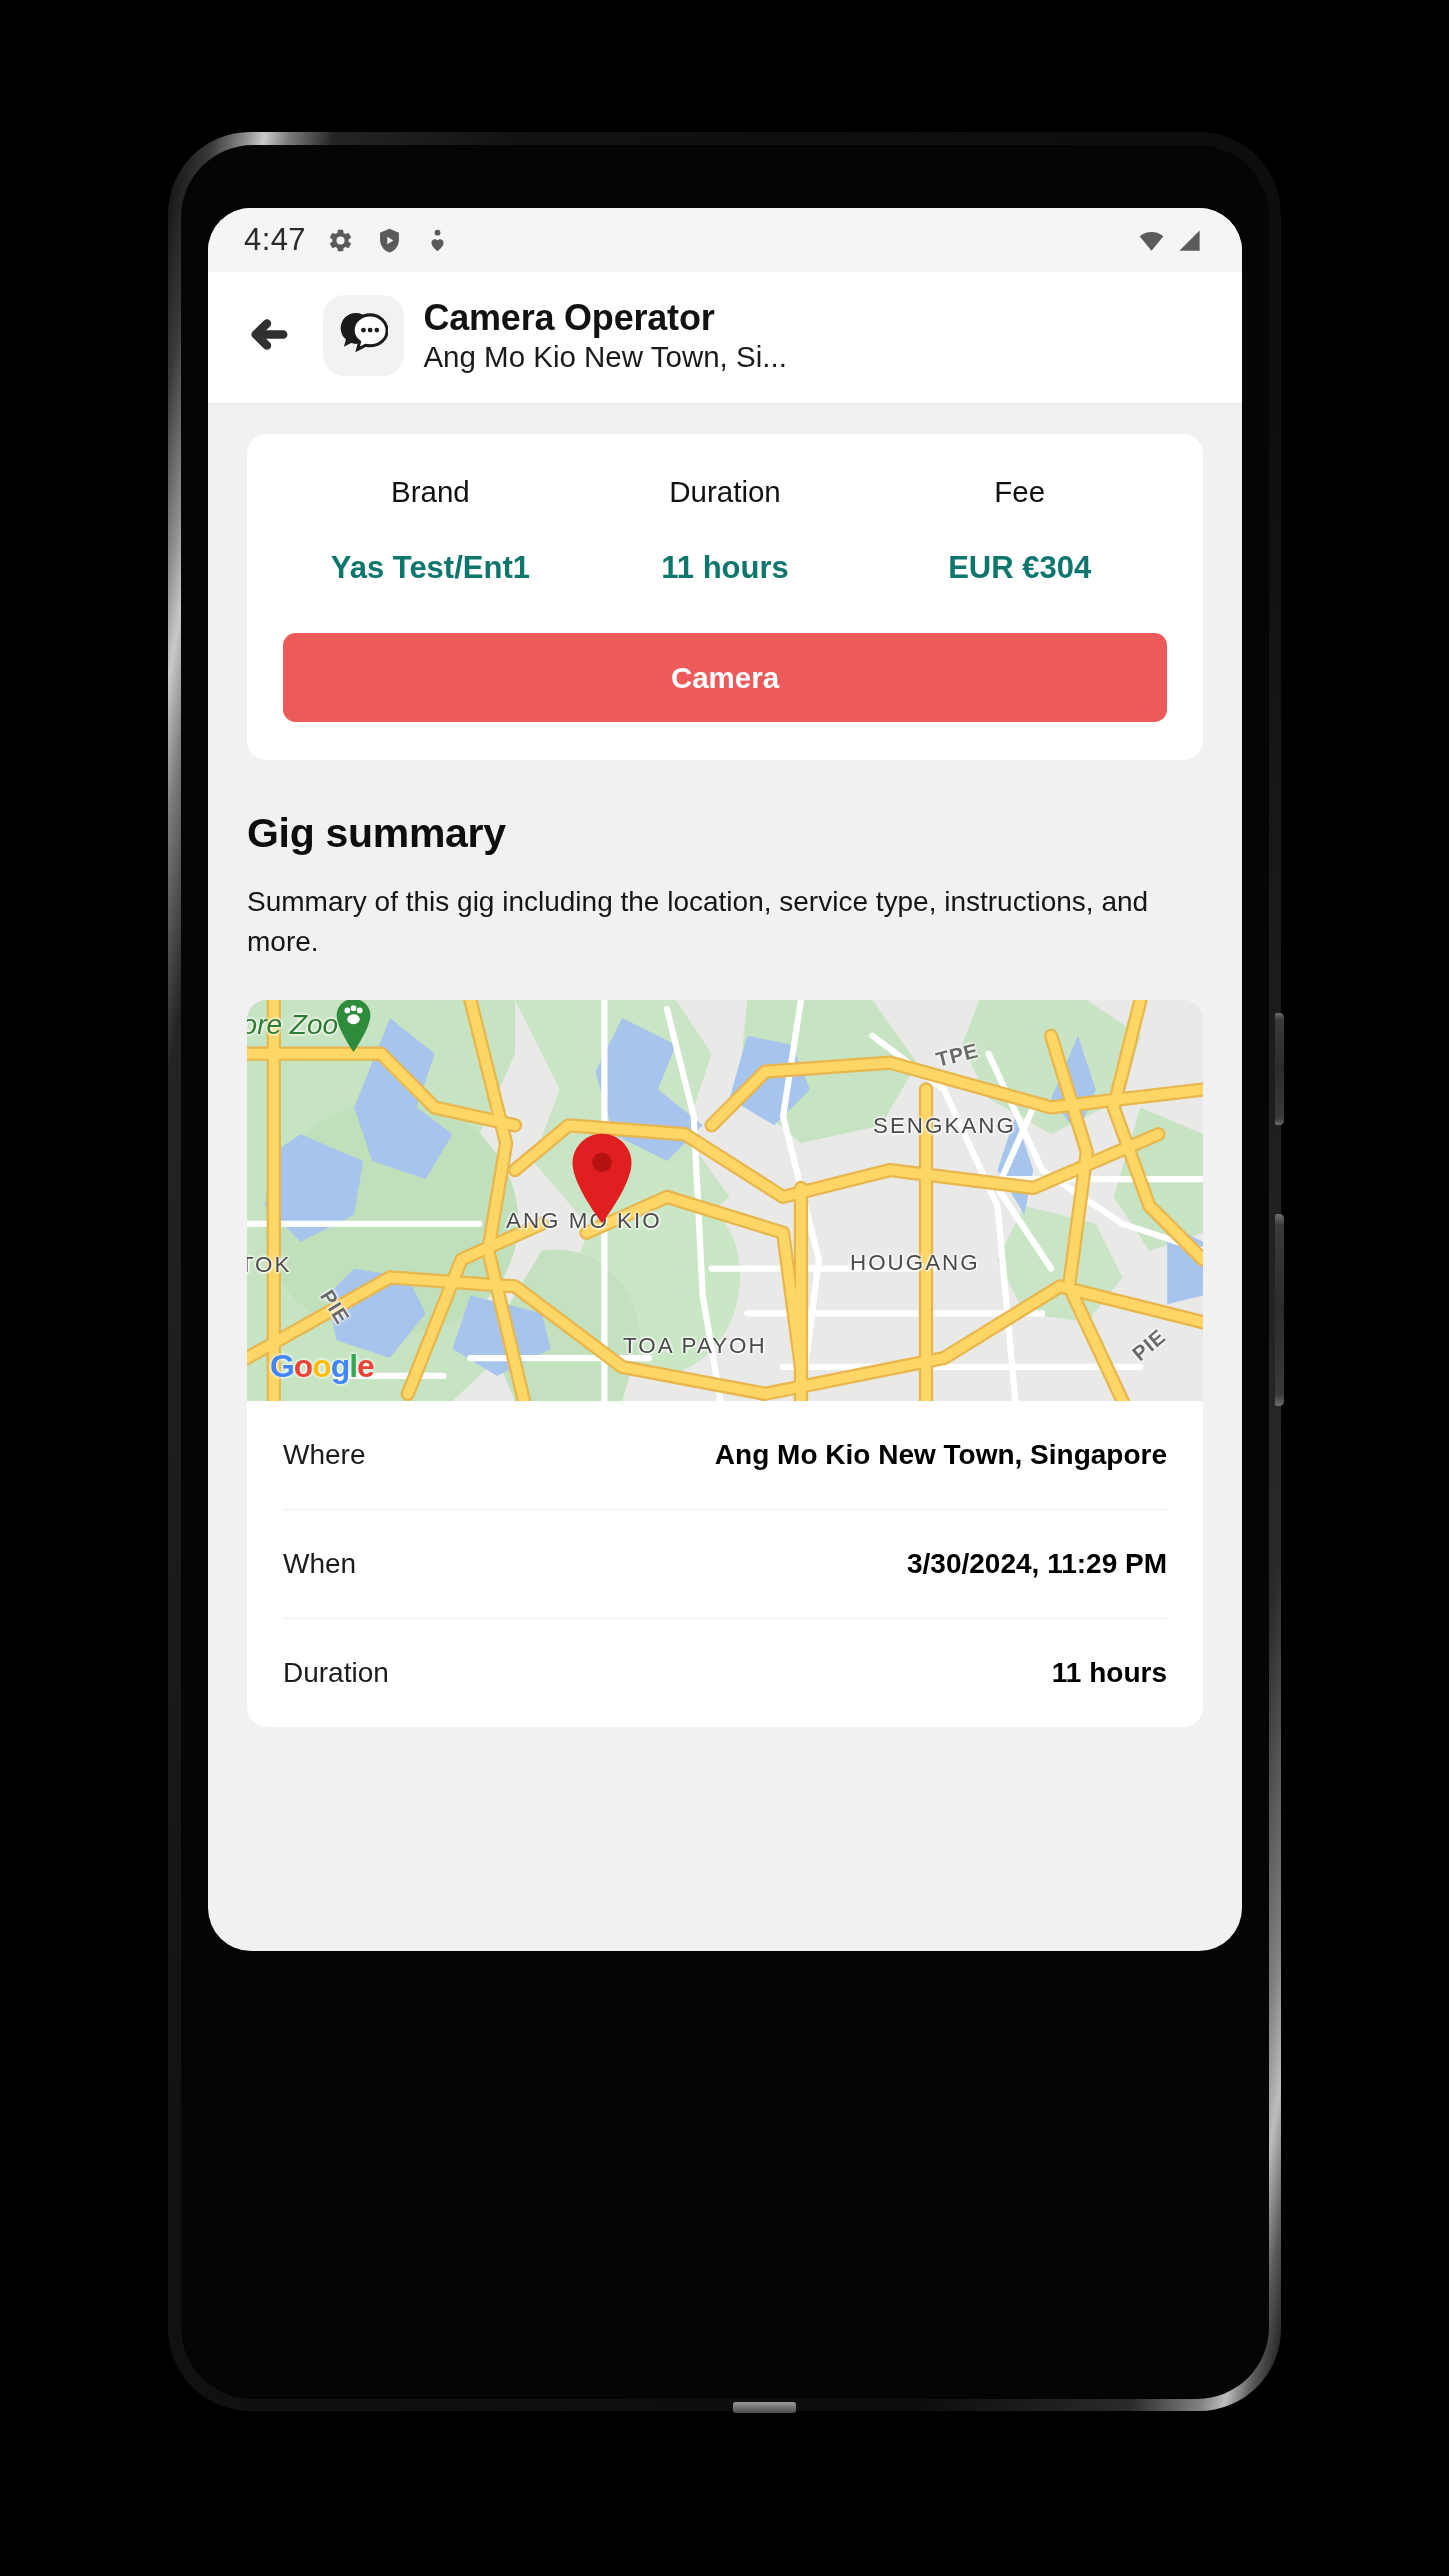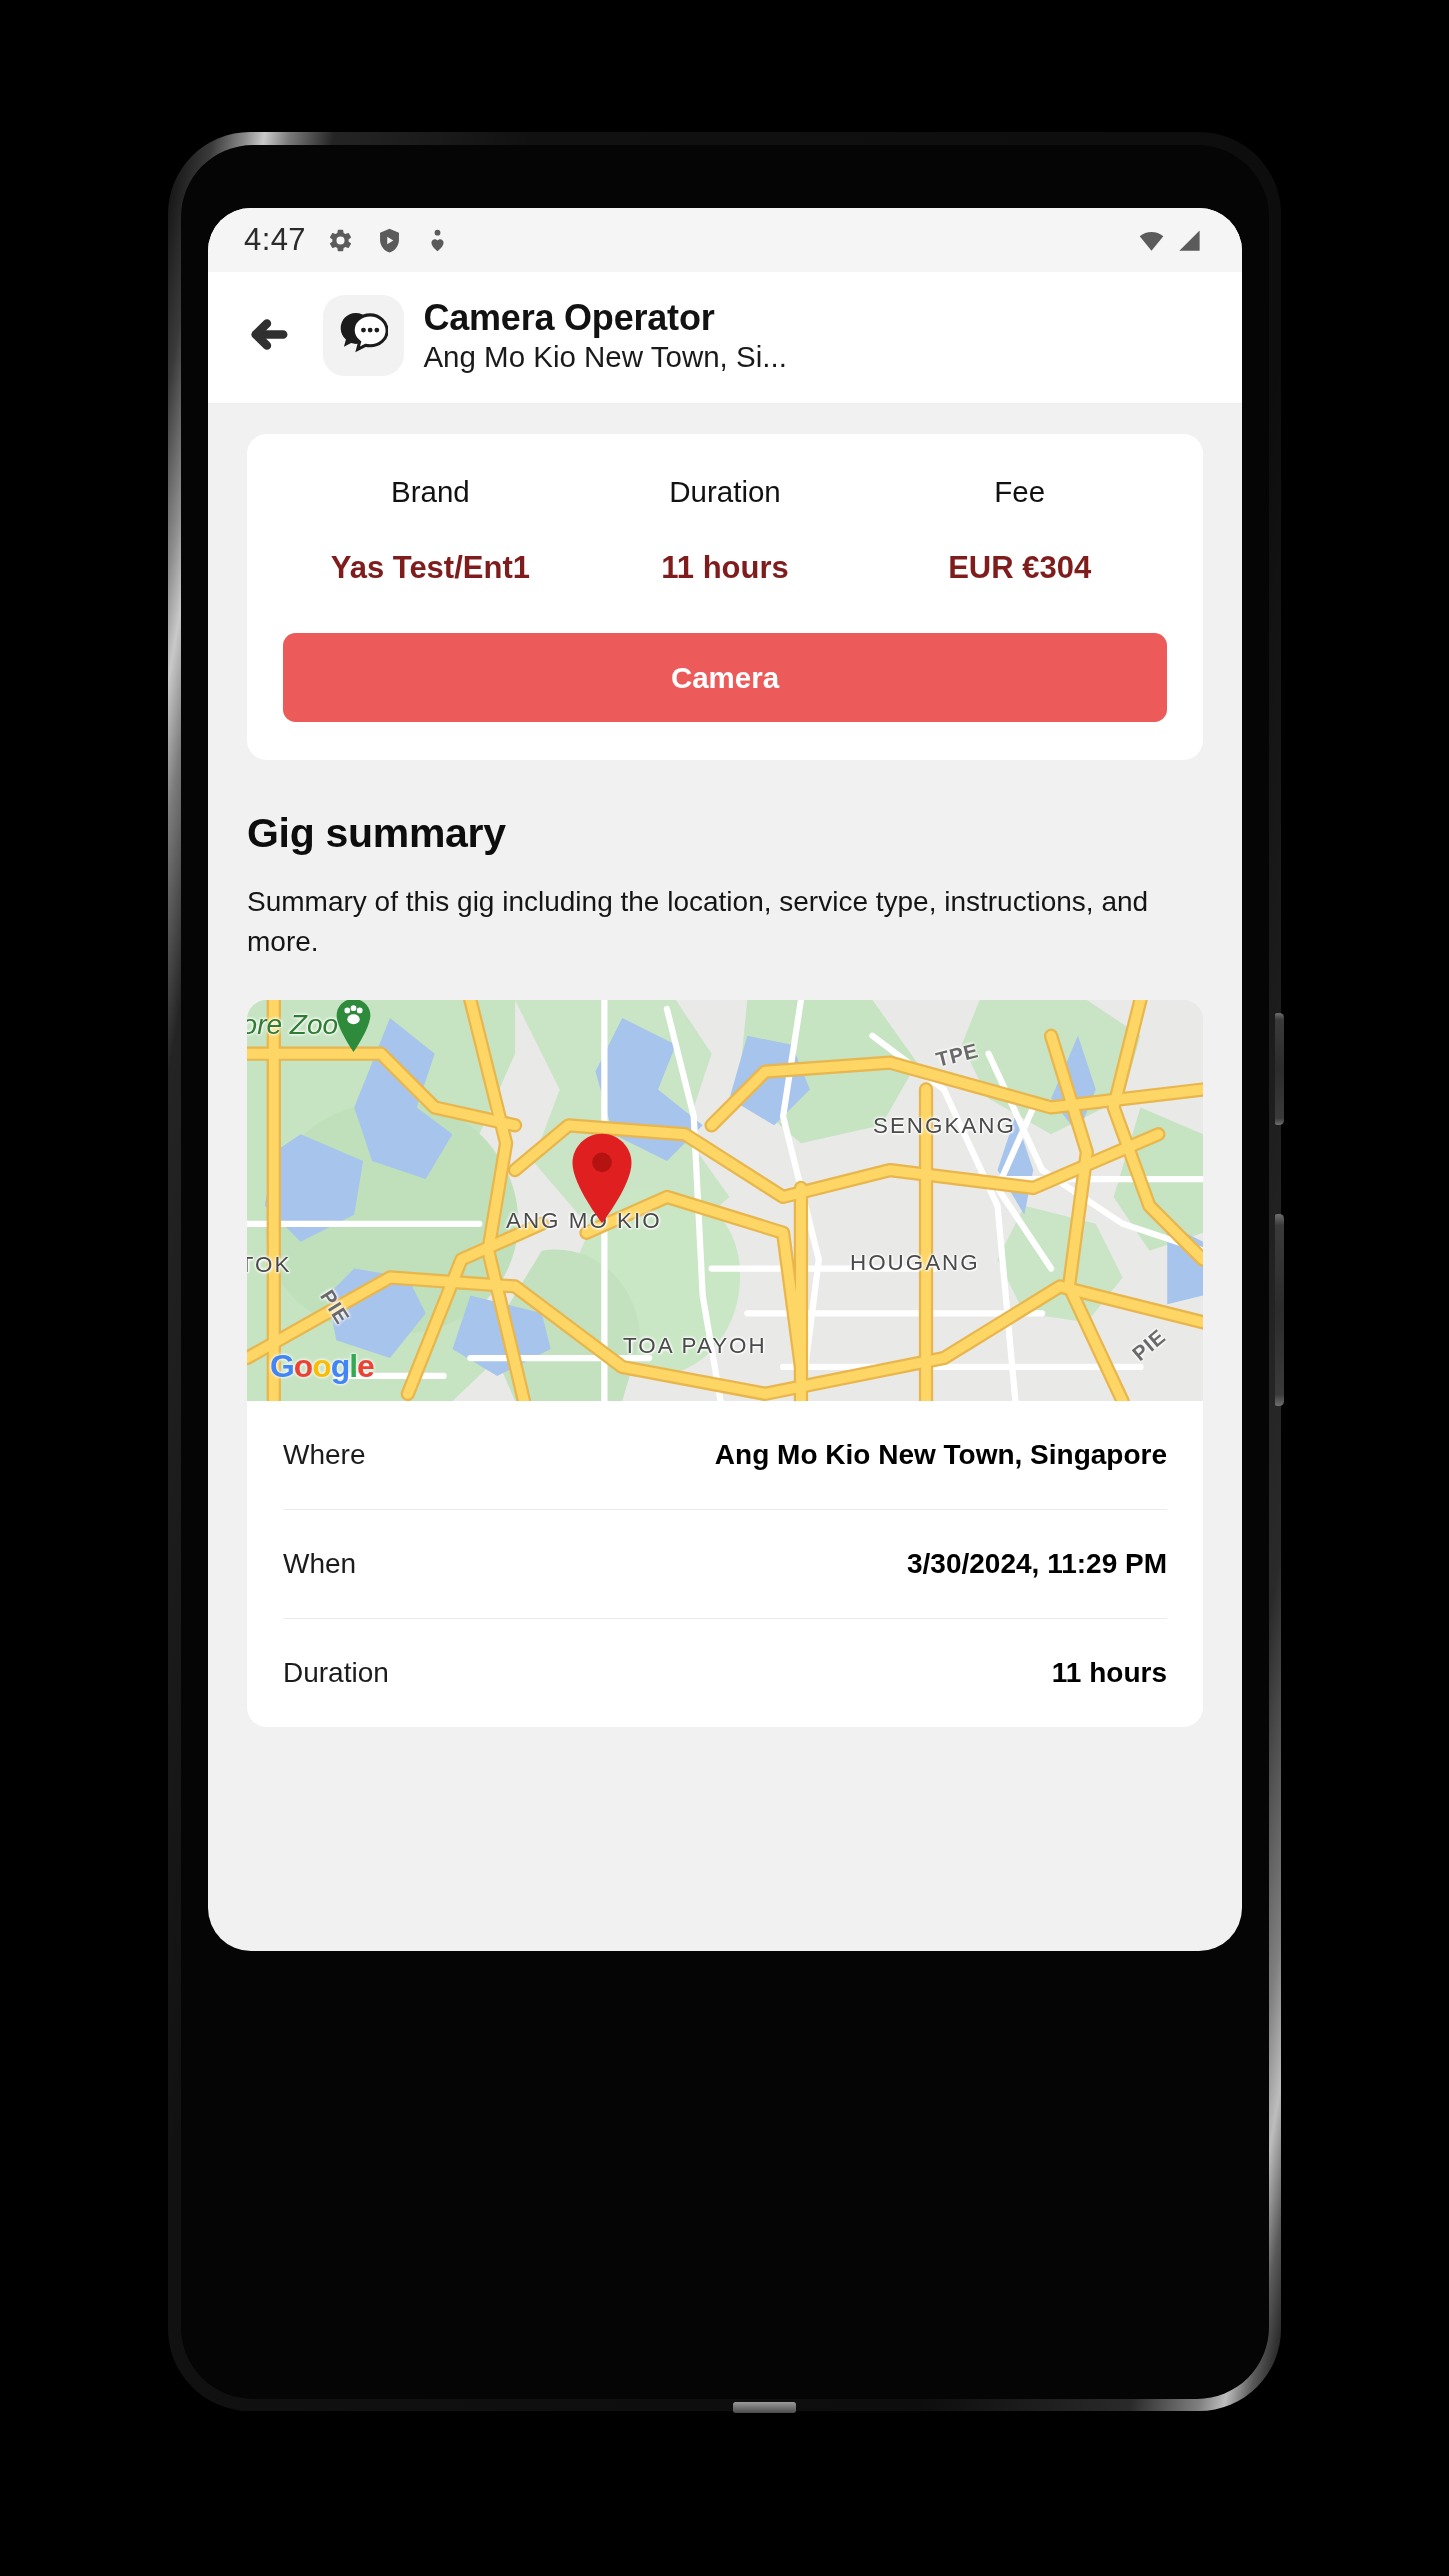--- a/index.html
+++ b/index.html
@@ -99,21 +99,21 @@
     background: #FFFFFF;
     border-radius: 19.7px;
     margin: 30px 39px 0 39px;
   }
 
   
   #offer-card { padding: 41px 36px 38px 36px; }
   #offer-stats { display: flex; }
   .stat { flex: 1; text-align: center; }
   .stat-label { font-size: 29.5px; color: #111; }
-  .stat-value { font-size: 31px; font-weight: bold; color: #7f1d1d; margin-top: 41px; white-space: nowrap; }
+  .stat-value { font-size: 31px; font-weight: bold; color: #0f766e; margin-top: 41px; white-space: nowrap; }
   #offer-actions { display: flex; gap: 32px; margin-top: 47px; }
   .action-btn {
     flex: 1; height: 89px; border: none; border-radius: 12.5px;
     font-size: 29.5px; font-weight: bold; color: #FFFFFF;
     font-family: "Liberation Sans", sans-serif; cursor: pointer;
     display: flex; align-items: center; justify-content: center;
   }
   #decline-button { background: #EC5A5A; }
   #apply-button { background: #33BE7C; }
 

